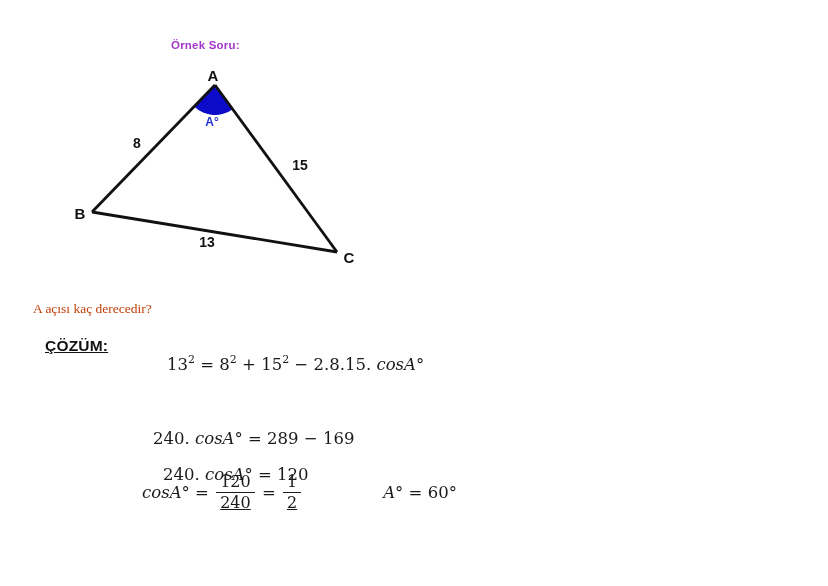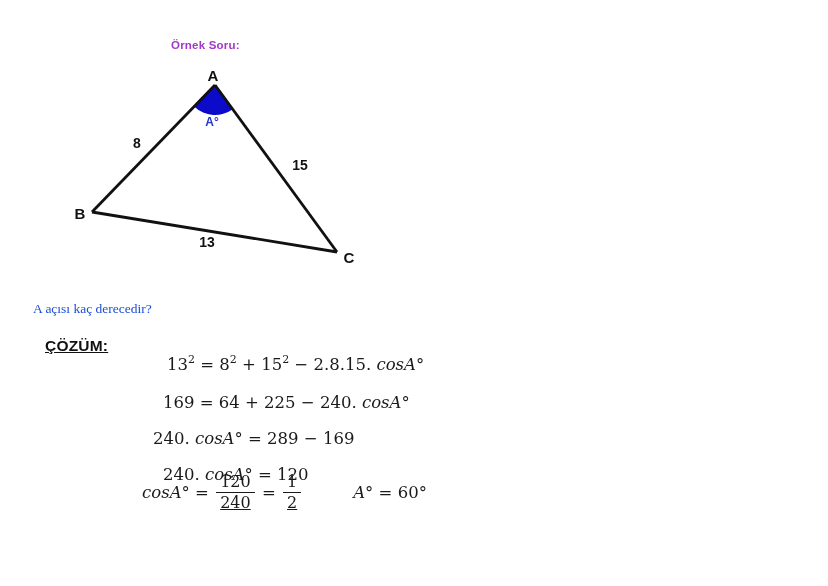--- a/index.html
+++ b/index.html
@@ -44,21 +44,21 @@
     font-family: "Liberation Sans", sans-serif;
     font-weight: bold;
     font-size: 12px;
   }
   .question-text {
     position: absolute;
     left: 33px;
     top: 301px;
     font-family: "Liberation Serif", serif;
     font-size: 13.5px;
-    color: #1d4ed8;
+    color: #c2410c;
     text-align: center;
   }
   .solution-label {
     position: absolute;
     left: 45px;
     top: 337px;
     font-family: "Liberation Sans", sans-serif;
     font-weight: bold;
     font-size: 15.5px;
     color: #111111;
@@ -100,21 +100,21 @@
   .frac .num {
     display: block;
     border-bottom: 1.6px solid #1a1a1a;
     padding: 0 4px 1px 4px;
   }
   .frac .den {
     display: block;
     padding: 1px 4px 0 4px;
     text-decoration: underline;
   }
-  .result-group { margin-left: 50px; }
+  .result-group { margin-left: 80px; }
   .divider {
     position: absolute;
     left: 22px;
     top: 538px;
     width: 778px;
     height: 2px;
     background: #8a8a8a;
   }
 </style>
 </head>
@@ -139,23 +139,20 @@
   </svg>
 
   <div class="question-text">A açısı kaç derecedir?</div>
 
   <div class="solution-label">ÇÖZÜM:</div>
 
   <div class="eq eq1">
     <span>13</span><sup>2</sup><span> = 8</span><sup>2</sup><span> + 15</span><sup>2</sup><span> − 2.8.15. </span><span class="var">cosA°</span>
   </div>
 
-  <div class="eq eq2">
-    <span>169 = 64 + 225 − 240. </span><span class="var">cosA°</span>
-  </div>
 
   <div class="eq eq3">
     <span>240. </span><span class="var">cosA°</span><span> = 289 − 169</span>
   </div>
 
   <div class="eq eq4">
     <span>240. </span><span class="var">cosA°</span><span> = 120</span>
   </div>
 
   <div class="eq eq5">

